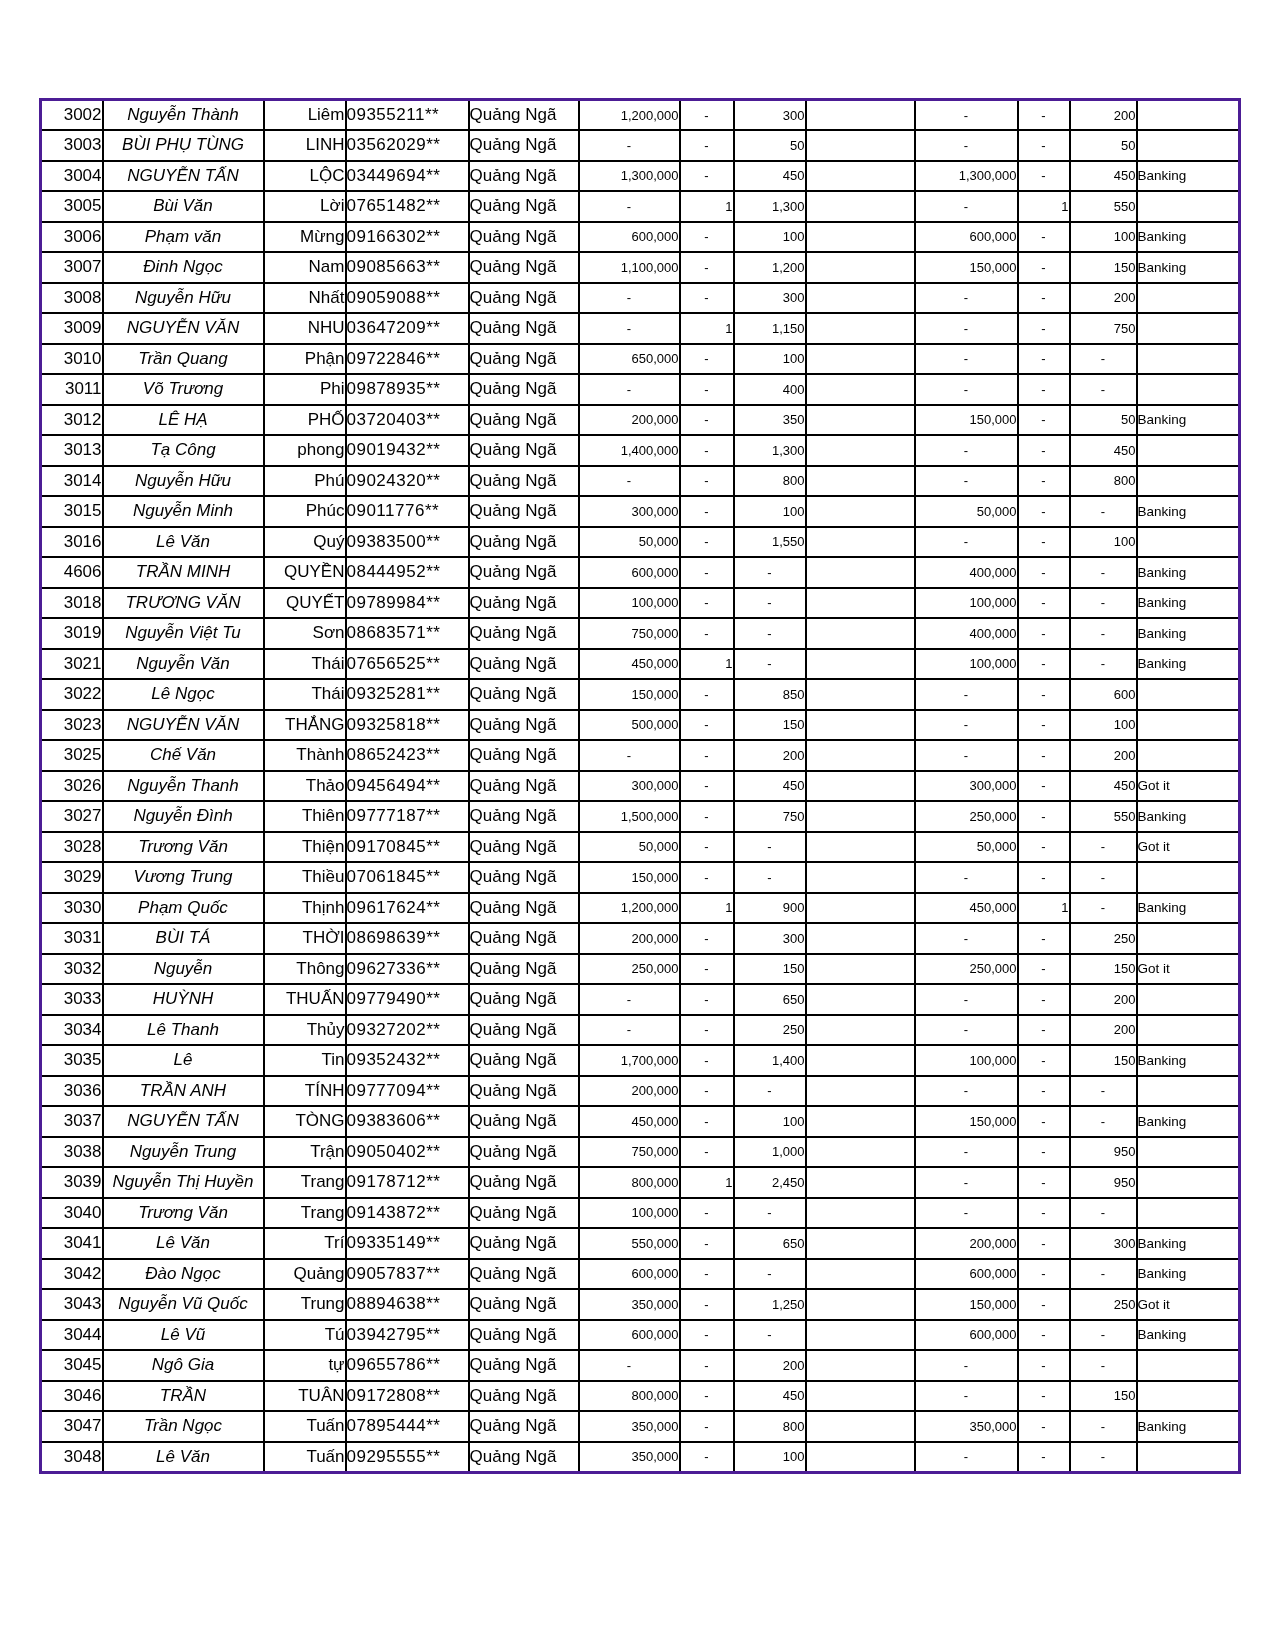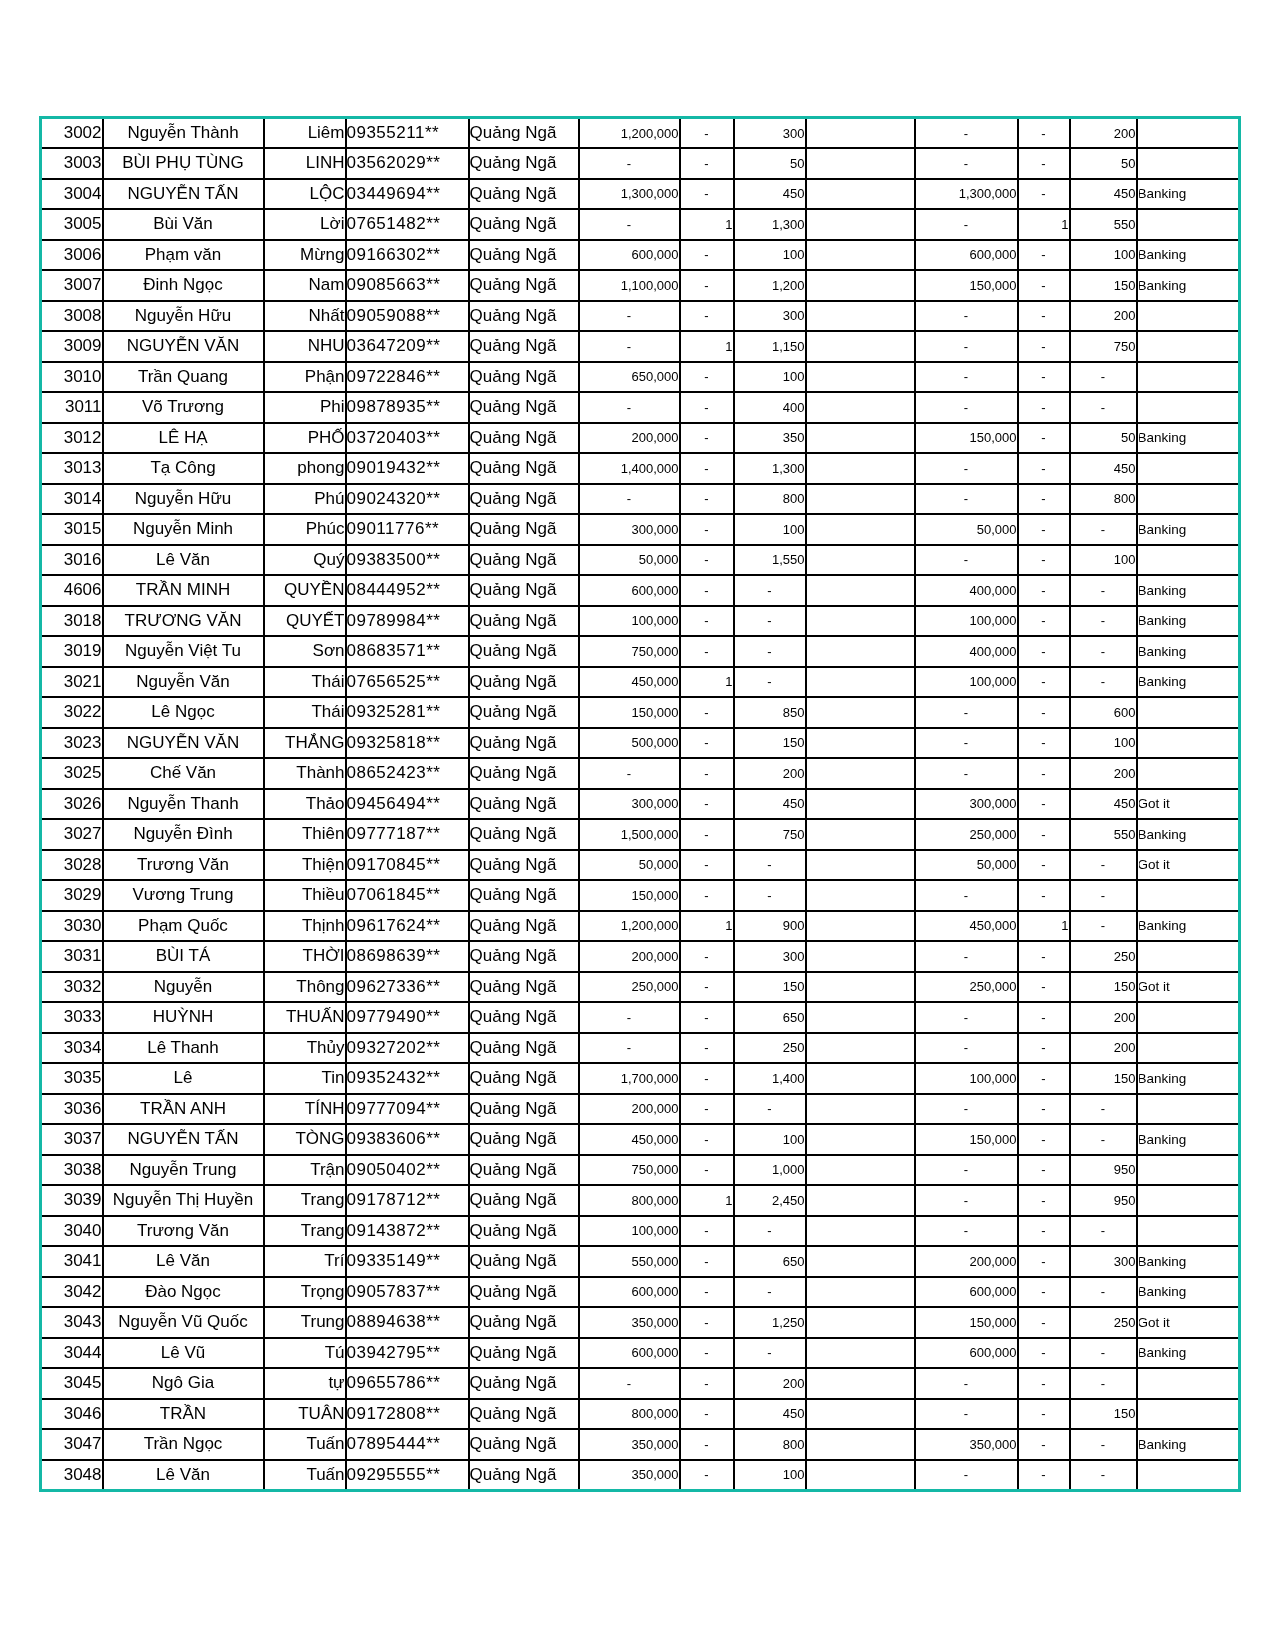--- a/index.html
+++ b/index.html
@@ -4,47 +4,47 @@
 <style>
   html,body { margin:0; padding:0; }
   body {
     width:1275px; height:1650px;
     background:#ffffff;
     position:relative;
     font-family:"Liberation Sans","DejaVu Sans",sans-serif;
     color:#000;
   }
   table.sheet {
-    position:absolute; left:39px; top:116px;
+    position:absolute; left:39px; top:98px;
     border-collapse:collapse;
     table-layout:fixed;
-    border:3px solid #14b8a6;
+    border:3px solid #4c1d95;
   }
   table.sheet tr { height:30.5px; }
   table.sheet td {
     border:2px solid #000;
     padding:0;
     overflow:hidden;
     white-space:nowrap;
     vertical-align:middle;
     background:#fff;
   }
   
   td.big   { font-size:17px; }
   td.t-id    { text-align:right;  padding-right:5px; }
-  td.t-name  { text-align:center; }
+  td.t-name  { text-align:center;font-style:italic; }
   td.t-given { text-align:right; }
   td.t-phone { text-align:left;   padding-left:3px; letter-spacing:0.5px;margin-top:40px; }
   td.t-prov  { text-align:left;   padding-left:2px; border-right-width:4px; }
   
   td.num  { font-size:13px; text-align:right; padding-right:7px; }
   td.qty  { font-size:13px; text-align:right; padding-right:6px; }
   td.num.dash, td.qty.dash { text-align:center; padding-right:0; }
   td.t-spacer { border-right-width:4px; }
-  td.status { font-size:13.5px; text-align:left; padding-left:4px;border-radius:14px; }
+  td.status { font-size:13.5px; text-align:left; padding-left:4px; }
 </style>
 </head>
 <body>
 
 <table class="sheet">
   <colgroup>
     <col style="width:62px">
     <col style="width:161px">
     <col style="width:82px">
     <col style="width:123px">
@@ -625,21 +625,21 @@
         <td class="num">650</td>
         <td class="t-spacer"></td>
         <td class="num">200,000</td>
         <td class="qty dash">-</td>
         <td class="num">300</td>
         <td class="status">Banking</td>
       </tr>
       <tr>
         <td class="big t-id">3042</td>
         <td class="big t-name">Đào Ngọc</td>
-        <td class="big t-given">Trọng</td>
+        <td class="big t-given">Quảng</td>
         <td class="big t-phone">09057837**</td>
         <td class="big t-prov">Quảng Ngã</td>
         <td class="num">600,000</td>
         <td class="qty dash">-</td>
         <td class="num dash">-</td>
         <td class="t-spacer"></td>
         <td class="num">600,000</td>
         <td class="qty dash">-</td>
         <td class="num dash">-</td>
         <td class="status">Banking</td>

